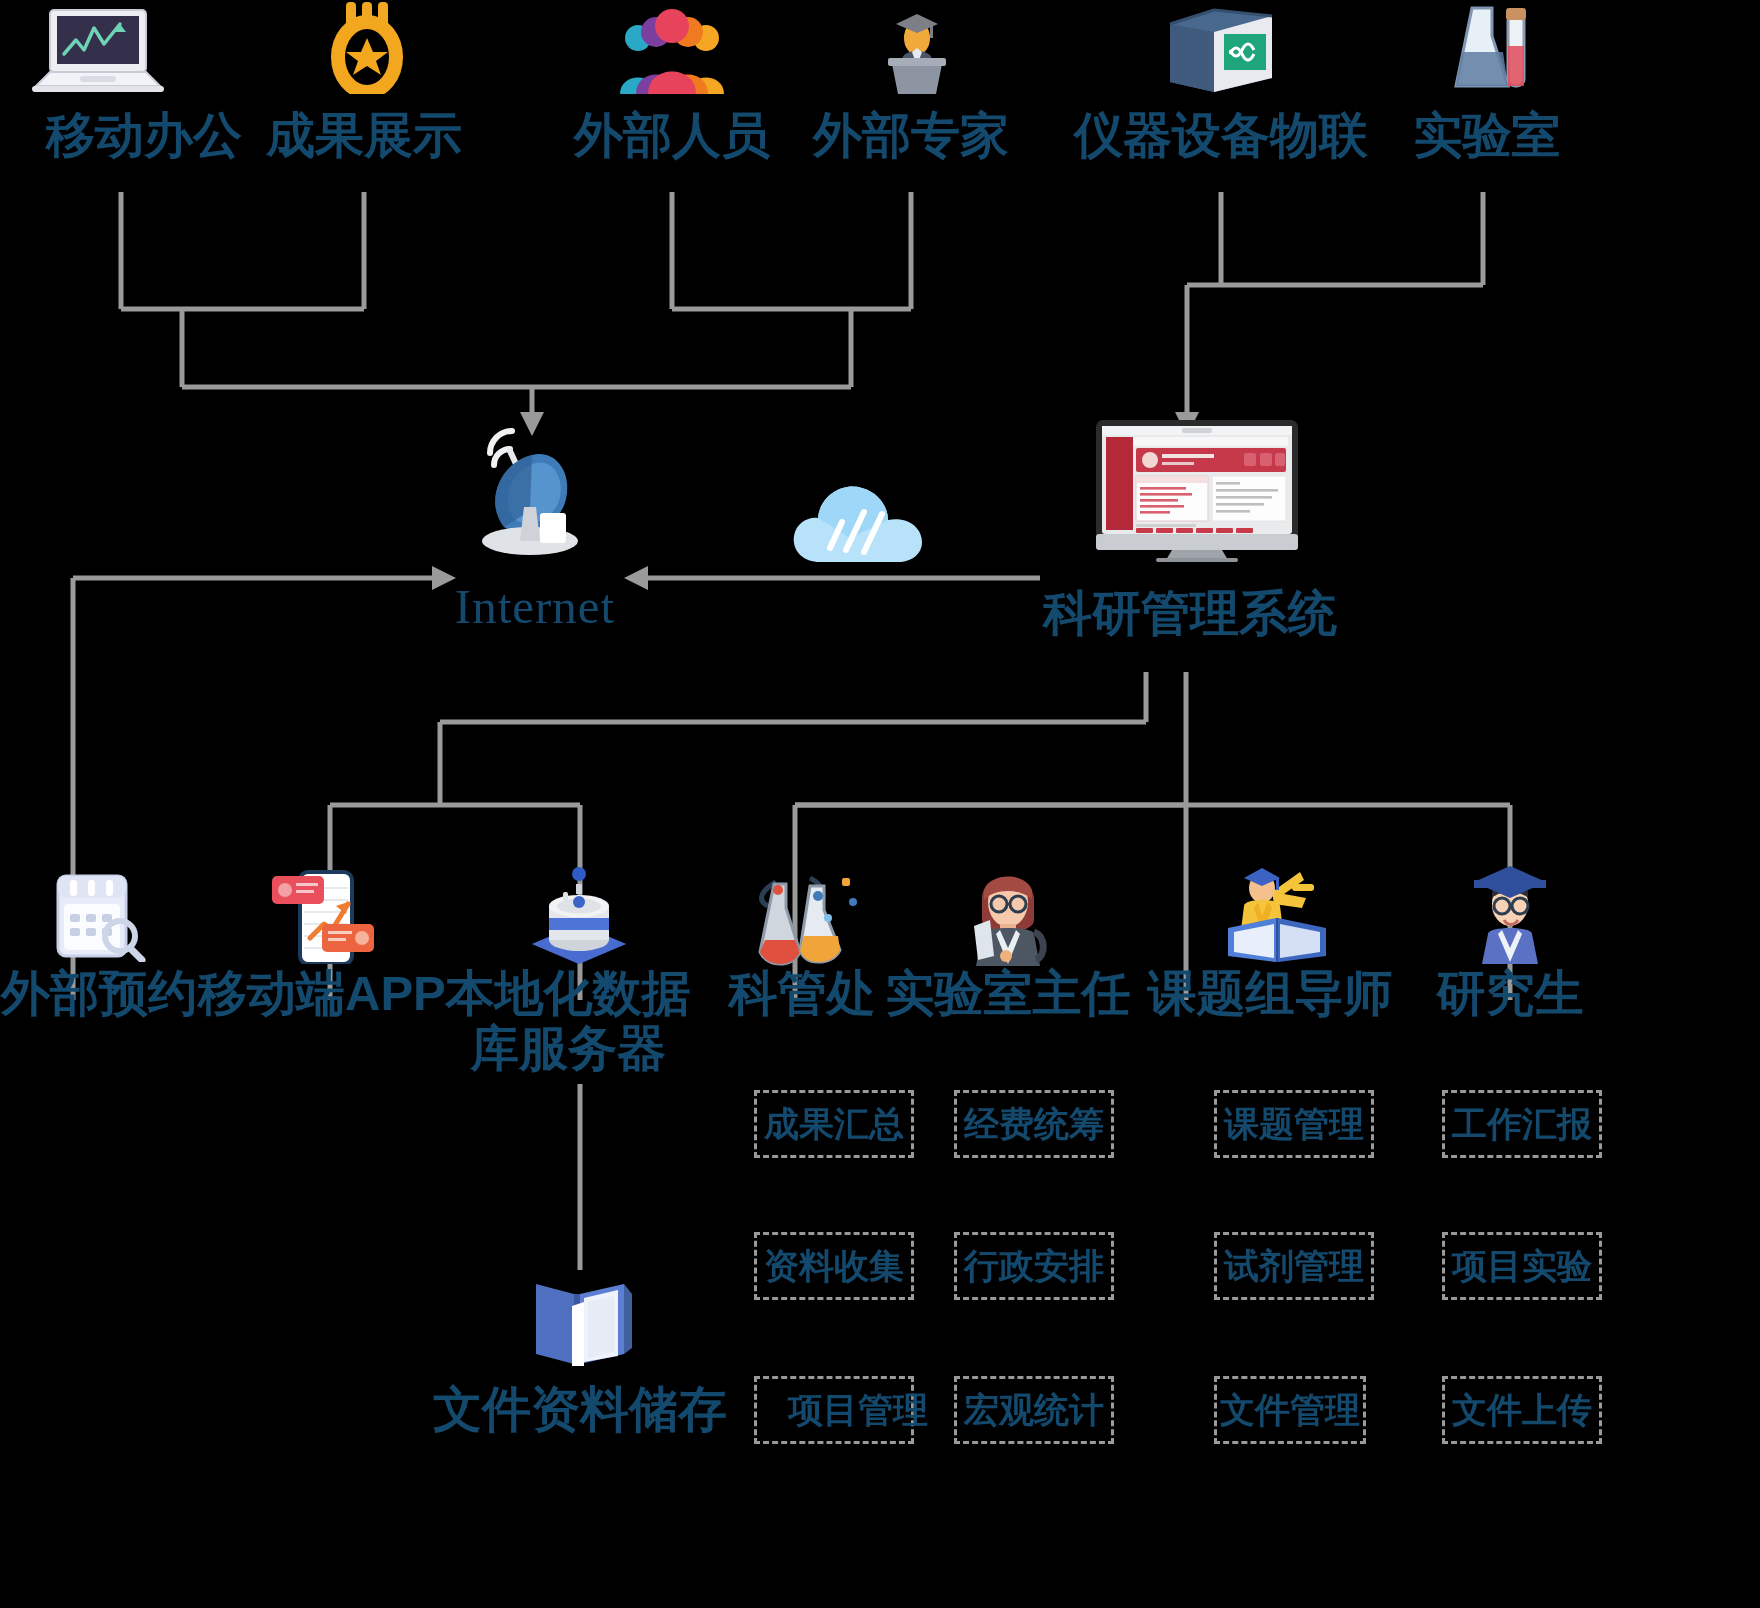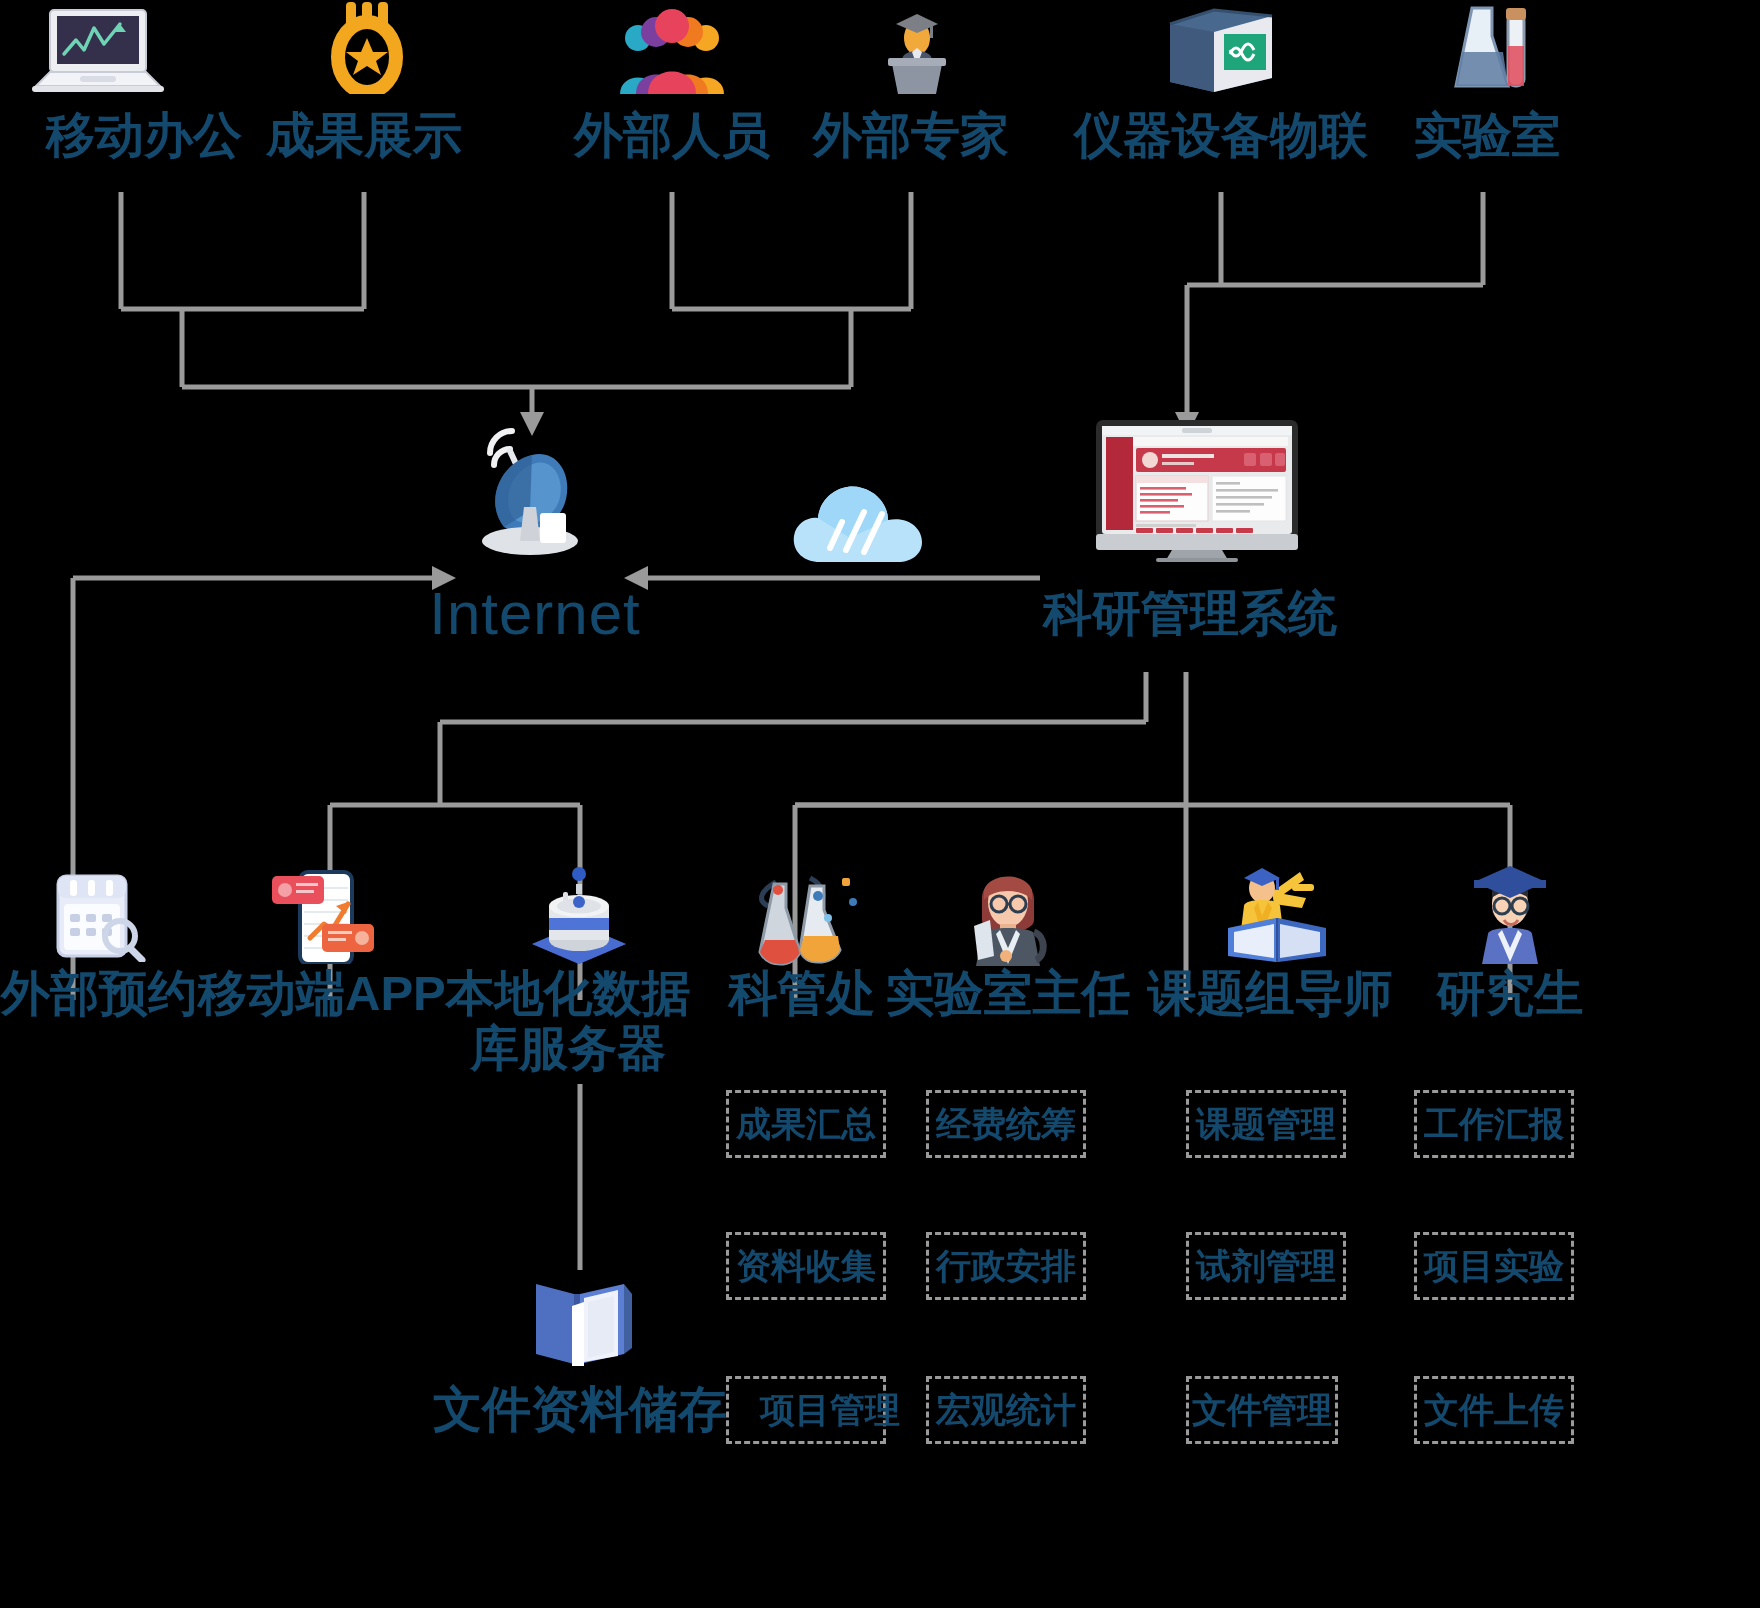--- a/index.html
+++ b/index.html
@@ -8,22 +8,22 @@
   .canvas{position:absolute;inset:0;width:1760px;height:1608px;}
   .lbl{position:absolute;color:#14496e;font-size:49px;font-weight:700;
        letter-spacing:0px;white-space:nowrap;line-height:1.12;text-align:center;}
   .lbl.two{white-space:normal;}
   .icon{position:absolute;}
   .icon svg{display:block;}
   .svglayer{position:absolute;left:0;top:0;pointer-events:none;}
   .tag{position:absolute;border:3px dashed #9a9a9a;
        display:flex;align-items:center;justify-content:center;
        color:#14496e;font-size:35px;font-weight:700;white-space:nowrap;
-       box-sizing:border-box;}
-  .internet{font-weight:400;font-size:60px;letter-spacing:1px;}
+       box-sizing:border-box;margin-left:28px;}
+  .internet{font-weight:400;font-size:49px;letter-spacing:1px;font-family:Liberation Serif, serif;}
 </style>
 </head>
 <body>
 
 <div class="canvas">
 
   <svg class="svglayer" width="1760" height="1608">
     <g stroke="#9a9a9a" stroke-width="5" fill="none">
 
       <path d="M121,192 L121,309"></path>

